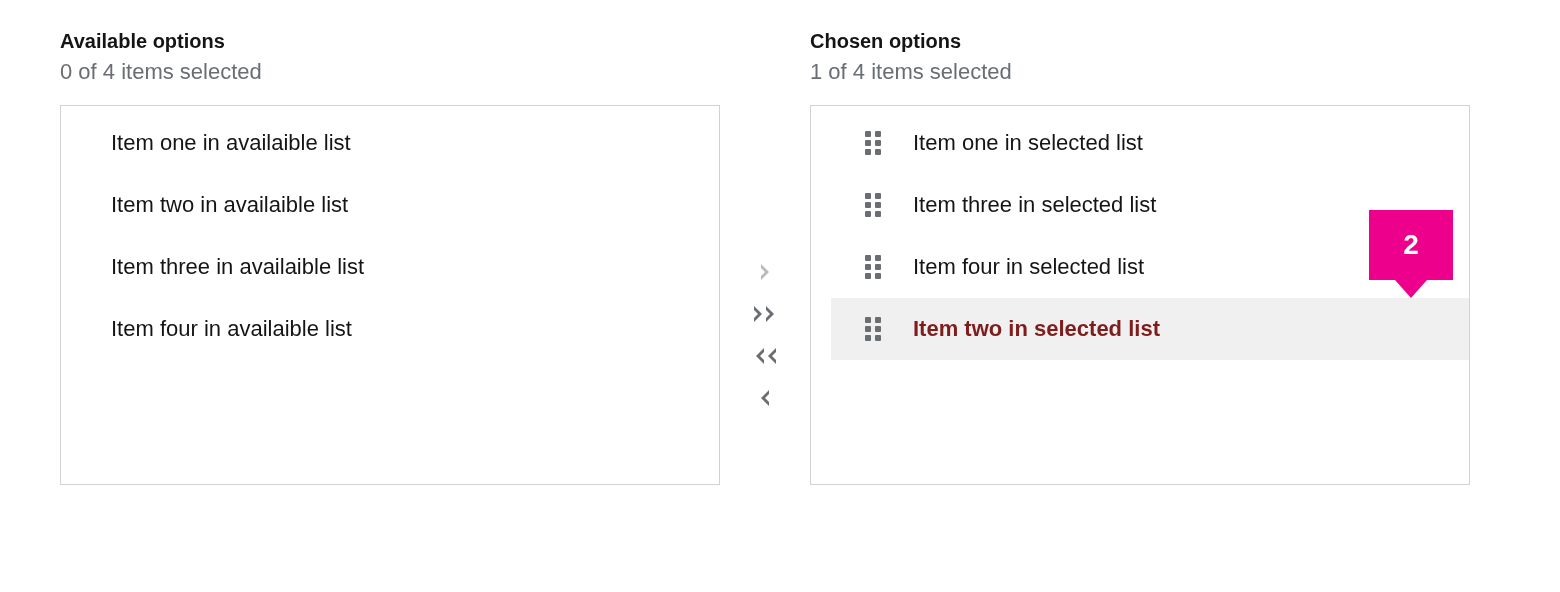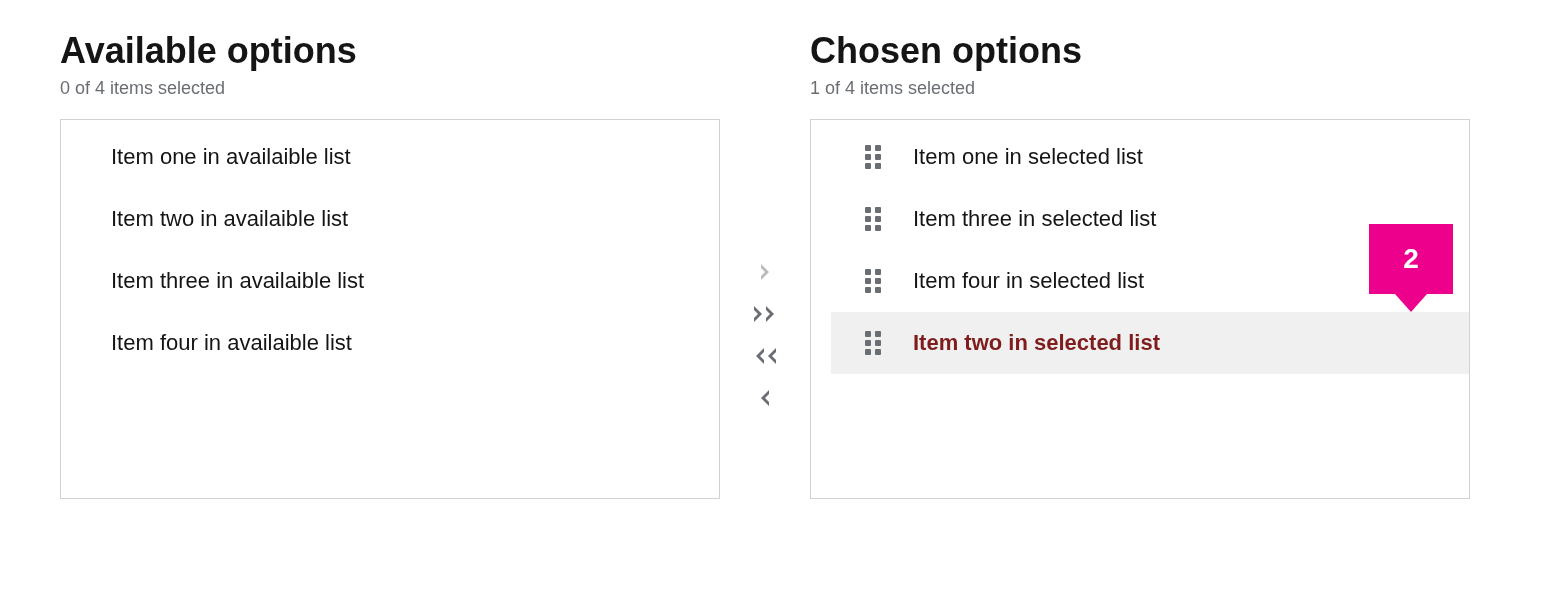--- a/index.html
+++ b/index.html
@@ -15,27 +15,27 @@
     align-items: flex-start;
     padding: 30px 60px;
     gap: 20px;
   }
   .panel {
     flex: 0 0 660px;
     display: flex;
     flex-direction: column;
   }
   .panel-header h2 {
-    font-size: 36px;
+    font-size: 20px;
     font-weight: 700;
     margin: 0 0 6px 0;
     color: #151515;
   }
   .panel-header .status {
-    font-size: 18px;
+    font-size: 22px;
     color: #6a6e73;
     margin: 0 0 20px 0;
   }
   .list-box {
     border: 1px solid #d2d2d2;
     min-height: 380px;
     padding-top: 6px;
     padding-left: 20px;
   }
   .list-item {

